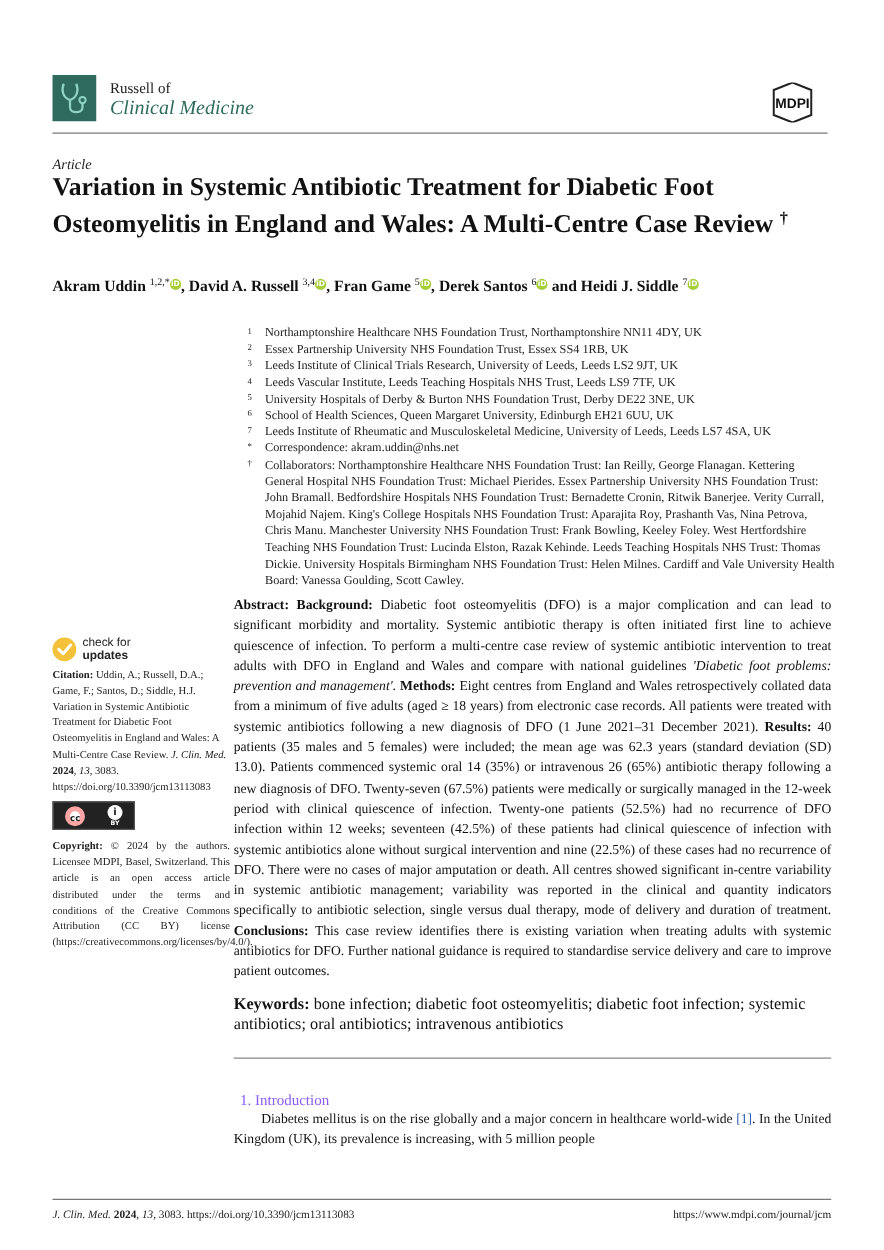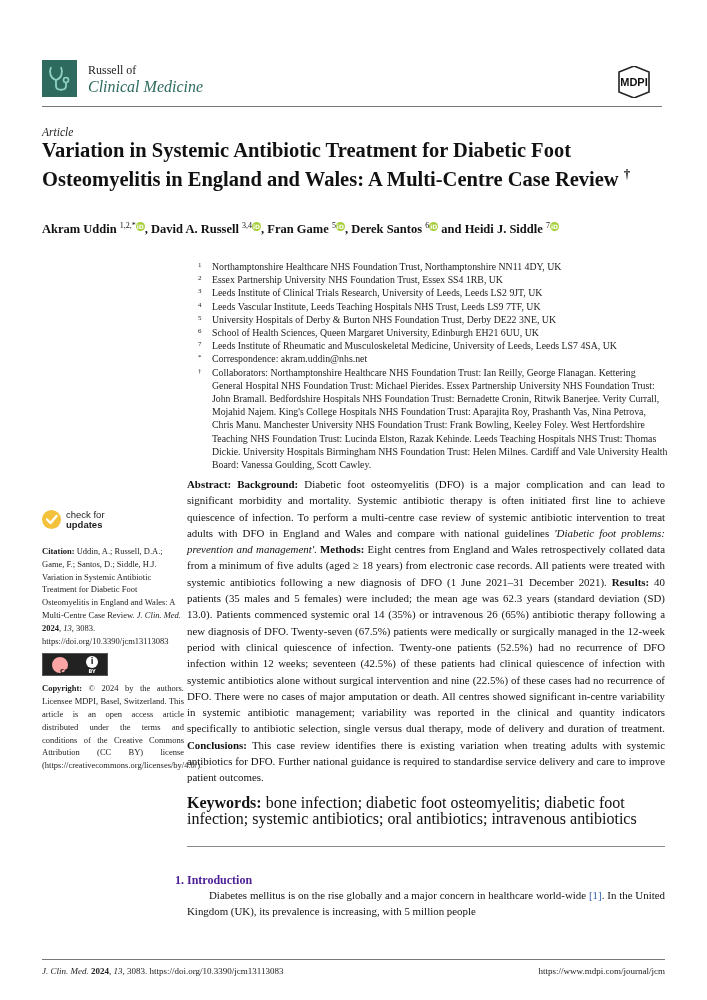--- a/index.html
+++ b/index.html
@@ -25,38 +25,38 @@
 
   .affiliations { position: absolute; left: 198px; top: 260px; width: 470px; font-size: 9.8px; line-height: 13.2px; color: #222; }
   .aff-row { display: flex; }
   .aff-mark { width 14px; min-width: 14px; font-size: 7px; vertical-align: top; line-height: 10px; padding-top: 0; }
   .aff-text { flex: 1; }
 
   .abstract { position: absolute; left: 187px; top: 476px; width: 478px; font-size: 10.9px; line-height: 16.3px; text-align: justify; color: #111; }
   .abstract b { font-weight: bold; }
   .abstract i { font-style: italic; }
 
-  .keywords { position: absolute; left: 187px; top: 795px; width: 478px; font-size: 16px; line-height: 16.3px; color: #111; }
+  .keywords { position: absolute; left: 187px; top: 795px; width: 478px; font-size: 13px; line-height: 16.3px; color: #111; }
   .section-rule { position: absolute; left: 187px; top: 846px; width: 478px; height: 1px; background: #888; }
 
-  .section-heading { position: absolute; left: 175px; top: 873px; font-size: 12px; font-weight: bold; color: #4c1d95; }
+  .section-heading { position: absolute; left: 192px; top: 873px; font-size: 12px; font-weight: normal; color: #8b5cf6; }
   .intro-text { position: absolute; left: 187px; top: 887px; width: 478px; font-size: 10.9px; line-height: 16.3px; text-align: justify; text-indent: 22px; color: #111; }
   .cite-link { color: #2b5fb3; }
 
   .sidebar { position: absolute; left: 42px; top: 510px; width: 142px; font-size: 8.5px; line-height: 12.8px; color: #222; }
-  .check-updates { display: flex; align-items: center; margin-bottom: 16px; }
+  .check-updates { display: flex; align-items: center; margin-bottom: 4px; }
   .check-badge { width: 19px; height: 19px; border-radius: 50%; background: #f3c23a; position: relative; margin-right: 5px; }
   .check-badge svg { position: absolute; left: 0; top: 0; }
   .check-text { font-family: "Liberation Sans", sans-serif; font-size: 9.5px; line-height: 9.5px; color: #222; }
   .check-text .u { font-weight: bold; display: block; }
   .sidebar p { margin-bottom: 5px; }
   .sidebar b { font-weight: bold; }
   .sidebar i { font-style: italic; }
   .cc-badge { display: flex; width: 66px; height: 23px; background: #222; border: 1px solid #555; margin: 6px 0 6px 0; align-items: center; justify-content: space-around; }
-  .cc-circle { width: 16px; height: 16px; border-radius: 50%; border: 8px solid #fca5a5; background: #fff; color: #222; font-family: "DejaVu Sans", sans-serif; font-weight: bold; font-size: 7px; line-height: 12px; text-align: center; }
+  .cc-circle { width: 16px; height: 16px; border-radius: 50%; border: 4px solid #fca5a5; background: #fff; color: #222; font-family: "DejaVu Sans", sans-serif; font-weight: bold; font-size: 7px; line-height: 12px; text-align: center; }
   .by-wrap { display: flex; flex-direction: column; align-items: center; }
   .by-circle { width: 12px; height: 12px; border-radius: 50%; background: #fff; color: #222; font-size: 8px; line-height: 12px; text-align: center; font-family: "DejaVu Sans", sans-serif; font-weight: bold; }
   .by-label { color: #fff; font-size: 5px; font-family: "DejaVu Sans", sans-serif; font-weight: bold; line-height: 6px; }
   .copyright { text-align: justify; }
 
   .footer-rule { position: absolute; left: 42px; top: 959px; width: 623px; height: 1px; background: #777; }
   .footer-left { position: absolute; left: 42px; top: 966px; font-size: 9px; color: #222; }
   .footer-left i { font-style: italic; }
   .footer-left b { font-weight: bold; }
   .footer-right { position: absolute; right: 42px; top: 966px; font-size: 9px; color: #222; }

